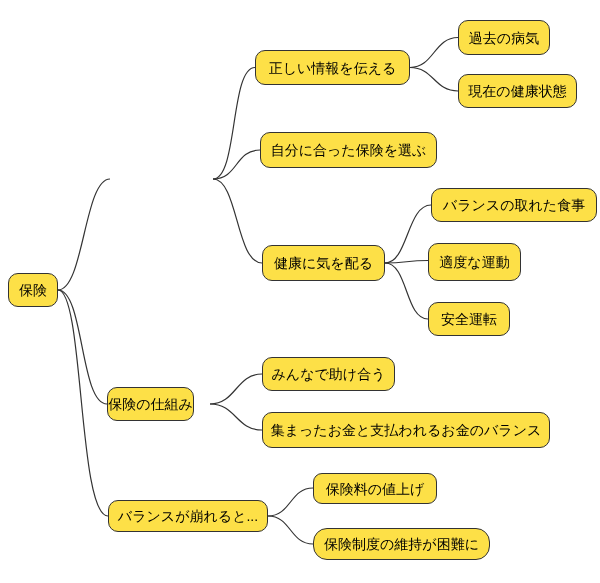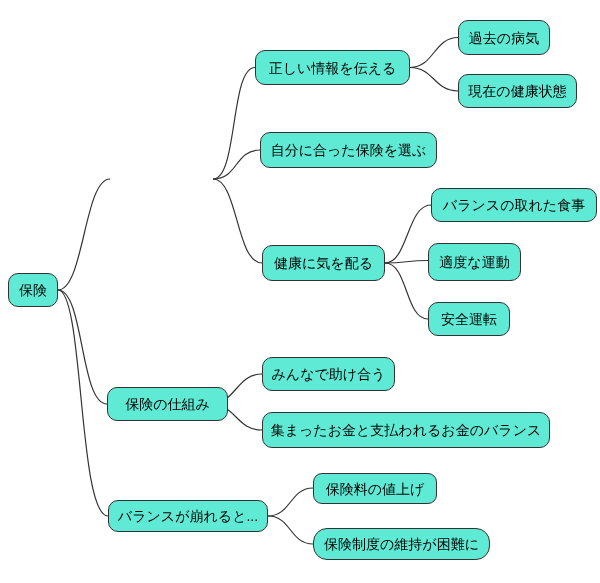--- a/index.html
+++ b/index.html
@@ -9,21 +9,21 @@
     background:#ffffff;
     font-family:"Liberation Sans","DejaVu Sans",sans-serif;
     overflow:hidden;
   }
   .edges{position:absolute;left:0;top:0;width:600px;height:583px;}
   .edges path{fill:none;stroke:#333333;stroke-width:1.2;}
   .node{
     position:absolute;
     box-sizing:border-box;
     display:flex;align-items:center;justify-content:center;
-    background:#5eead4;
+    background:#fde047;
     border:1.5px solid #333333;
     border-radius:10px;
     color:#000000;
     font-size:14px;
     white-space:nowrap;
     line-height:1;
   }
 </style>
 </head>
 <body>
@@ -52,21 +52,21 @@
 
   <div class="node" style="left:255px; top:50px;  width:155px; height:35px;">正しい情報を伝える</div>
   <div class="node" style="left:458px; top:20px;  width:92px;  height:35px;">過去の病気</div>
   <div class="node" style="left:458px; top:74px;  width:119px; height:34px;">現在の健康状態</div>
   <div class="node" style="left:260px; top:132px; width:177px; height:36px;">自分に合った保険を選ぶ</div>
   <div class="node" style="left:262px; top:245px; width:123px; height:36px;">健康に気を配る</div>
   <div class="node" style="left:431px; top:188px; width:166px; height:34px;">バランスの取れた食事</div>
   <div class="node" style="left:428px; top:243px; width:93px;  height:38px;">適度な運動</div>
   <div class="node" style="left:428px; top:302px; width:82px;  height:34px;">安全運転</div>
 
-  <div class="node" style="left:107px; top:387px; width:121px; height:34px;">保険の仕組み</div>
+  <div class="node" style="left:107px; top:387px; width:87px; height:34px;">保険の仕組み</div>
   <div class="node" style="left:262px; top:357px; width:133px; height:34px;">みんなで助け合う</div>
   <div class="node" style="left:262px; top:412px; width:288px; height:36px;">集まったお金と支払われるお金のバランス</div>
 
   <div class="node" style="left:108px; top:500px; width:160px; height:32px;">バランスが崩れると...</div>
   <div class="node" style="left:313px; top:473px; width:124px; height:31px;border-radius:9px;">保険料の値上げ</div>
   <div class="node" style="left:313px; top:528px; width:177px; height:32px;border-radius:14px;">保険制度の維持が困難に</div>
 
 </div>
 
 </body></html>

